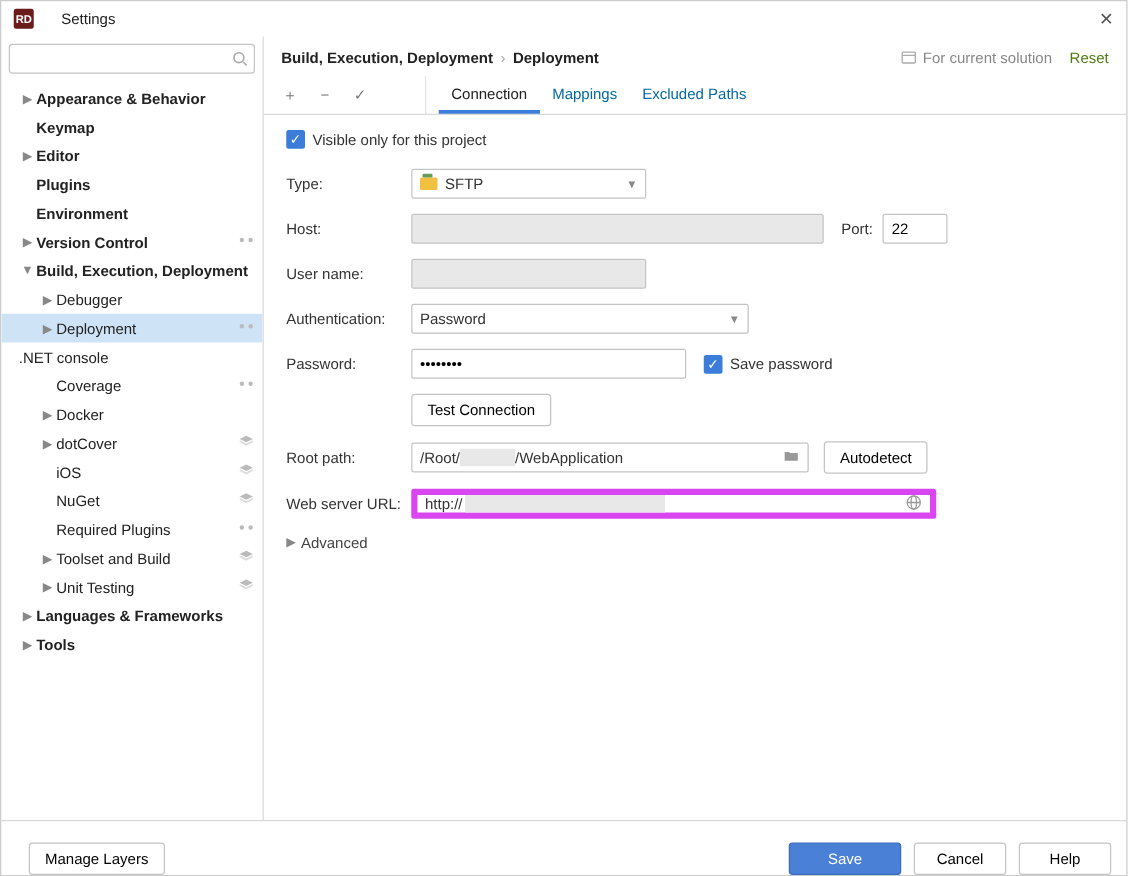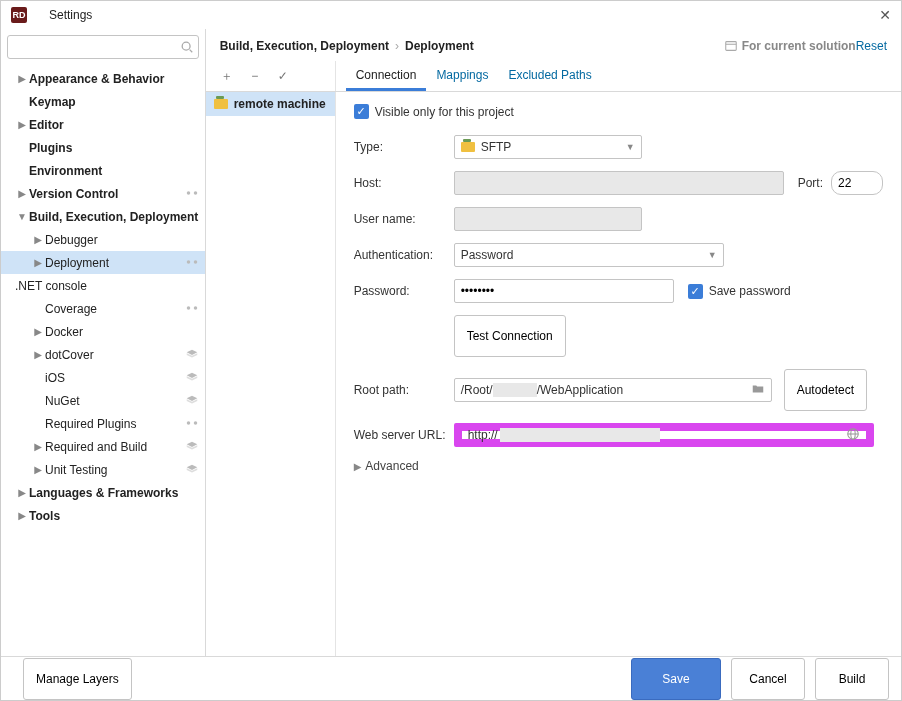--- a/index.html
+++ b/index.html
@@ -29,22 +29,22 @@
 .tree-icon { color: #bbb; font-size: 11px; margin-left: 4px; }
 .d0 { padding-left: 14px; }
 .d1 { padding-left: 30px; }
 .d2 { }
 
 .main { flex: 1; display: flex; flex-direction: column; }
 
 .crumb-row { display: flex; align-items: center; padding: 10px 14px 8px; }
 .crumbs { flex: 1; display: flex; align-items: center; gap: 6px; color: #222; font-weight: bold; font-size: 13px; }
 .crumbs .sep { color: #aaa; font-weight: normal; }
-.for-solution { color: #888; font-weight: bold; font-size: 12px; display: flex; align-items: center; gap: 4px; }
-.reset-link { color: #0369a1; cursor: pointer; margin-left: 0; }
+.for-solution { color: #888; font-weight: normal; font-size: 12px; display: flex; align-items: center; gap: 4px; }
+.reset-link { color: #4d7c0f; cursor: pointer; margin-left: 14px; }
 
 .toolbar-row { display: flex; align-items: stretch; border-bottom: 1px solid #d9d9d9; }
 .left-tools { display: flex; align-items: center; gap: 10px; padding: 6px 12px; border-right: 1px solid #e4e4e4; width: 130px; }
 .tool-btn { width: 18px; height: 18px; display: flex; align-items: center; justify-content: center; color: #777; cursor: pointer; }
 .tabs { display: flex; align-items: flex-end; margin-left: 10px; }
 .tab { padding: 7px 10px 6px; color: #0369a1; cursor: pointer; border-bottom: 3px solid transparent; }
 .tab.active { color: #222; border-bottom-color: #3b7dd8; }
 
 .content-row { flex: 1; display: flex; overflow: hidden; }
 .servers { width: 130px; border-right: 1px solid #e4e4e4; }
@@ -55,25 +55,25 @@
 .form { flex: 1; padding: 12px 18px; overflow: auto; color: #333; }
 .form-row { display: flex; align-items: center; margin-bottom: 12px; }
 .form-row .lbl { width: 100px; color: #333; }
 .checkbox-row { display: flex; align-items: center; gap: 6px; margin-bottom: 16px; }
 .chk { width: 15px; height: 15px; background: #3b7dd8; color: #fff; display: flex; align-items: center; justify-content: center; font-size: 11px; border-radius: 2px; }
 
 .select { border: 1px solid #c4c4c4; background: #fff; height: 24px; display: flex; align-items: center; padding: 0 6px; border-radius: 2px; position: relative; }
 .select .caret { position: absolute; right: 6px; color: #888; font-size: 9px; }
 .txt-input { border: 1px solid #c4c4c4; height: 24px; padding: 0 6px; border-radius: 2px; background: #fff; }
 .redacted { background: #e8e8e8; }
-.blue-border { border: 8px solid #d946ef; }
-.btn { border: 1px solid #c4c4c4; background: #fff; height: 42px; padding: 0 12px; border-radius: 3px; cursor: pointer; display: inline-flex; align-items: center; }
+.blue-border { border: 5px solid #d946ef; }
+.btn { border: 1px solid #c4c4c4; background: #fff; height: 26px; padding: 0 12px; border-radius: 3px; cursor: pointer; display: inline-flex; align-items: center; }
 .btn.primary { background: #4a80d6; color: #fff; border-color: #3a6bbf; }
 
-.footer { border-top: 1px solid #d9d9d9; height: 44px; display: flex; align-items: center; padding: 0 12px; }
+.footer { border-top: 1px solid #d9d9d9; height: 44px; display: flex; align-items: flex-end; padding: 0 12px; }
 .footer .spacer { flex: 1; }
 .footer .btn { min-width: 74px; justify-content: center; margin-left: 10px; }
 
 .advanced-row { display: flex; align-items: center; gap: 4px; color: #444; margin-top: 6px; }
 .advanced-row .arrow { color: #888; font-size: 10px; }
 
 svg.icon { width: 14px; height: 14px; }
 .globe-icon { color: #999; }
 .folder-icon { color: #999; }
 </style>
@@ -188,21 +188,21 @@
         <div class="tree-row d1">
           <span class="tree-arrow hidden"></span>
           <span class="tree-label">Required Plugins</span>
           <span class="tree-icon"><svg class="icon" viewBox="0 0 16 16" fill="currentColor">
               <circle cx="4" cy="8" r="2"></circle>
               <circle cx="12" cy="8" r="2"></circle>
             </svg></span>
         </div>
         <div class="tree-row d1">
           <span class="tree-arrow">▶</span>
-          <span class="tree-label">Required and Build</span>
+          <span class="tree-label">Toolset and Build</span>
           <span class="tree-icon"><svg class="icon" viewBox="0 0 16 16" fill="currentColor">
               <path d="M8 3l6 3-6 3-6-3z"></path>
               <path d="M8 10l6-3v2l-6 3-6-3V7z" opacity=".5"></path>
             </svg></span>
         </div>
         <div class="tree-row d1">
           <span class="tree-arrow">▶</span>
           <span class="tree-label">Unit Testing</span>
           <span class="tree-icon"><svg class="icon" viewBox="0 0 16 16" fill="currentColor">
               <path d="M8 3l6 3-6 3-6-3z"></path>
@@ -244,47 +244,41 @@
         <div class="tool-btn">✓</div>
       </div>
       <div class="tabs">
         <div class="tab active">Connection</div>
         <div class="tab">Mappings</div>
         <div class="tab">Excluded Paths</div>
       </div>
     </div>
 
     <div class="content-row">
-      <div class="servers">
-        <div class="server-item">
-          <div class="server-icon"></div>
-          <span>remote machine</span>
-        </div>
-      </div>
 
       <div class="form">
         <div class="checkbox-row">
           <div class="chk">✓</div>
           <span>Visible only for this project</span>
         </div>
 
         <div class="form-row">
           <div class="lbl">Type:</div>
           <div class="select" style="width:188px;">
             <div class="server-icon" style="margin-right:6px;"></div>
             <span>SFTP</span>
             <span class="caret">▼</span>
           </div>
         </div>
 
         <div class="form-row">
           <div class="lbl">Host:</div>
           <div class="txt-input redacted" style="width:330px;"></div>
           <div class="lbl" style="width:auto; margin-left:14px; margin-right:8px;">Port:</div>
-          <input class="txt-input" style="width: 52px; border-radius: 10px;" value="22">
+          <input class="txt-input" style="width: 52px;" value="22">
         </div>
 
         <div class="form-row">
           <div class="lbl">User name:</div>
           <div class="txt-input redacted" style="width:188px;"></div>
         </div>
 
         <div class="form-row">
           <div class="lbl">Authentication:</div>
           <div class="select" style="width:270px;">
@@ -353,15 +347,15 @@
       <span>Manage Layers</span>
     </button>
   <div class="spacer"></div>
   <button class="btn primary" style="min-width:90px;">
       <span>Save</span>
     </button>
   <button class="btn">
       <span>Cancel</span>
     </button>
   <button class="btn">
-      <span>Build</span>
+      <span>Help</span>
     </button>
 </div>
 
 </body></html>

